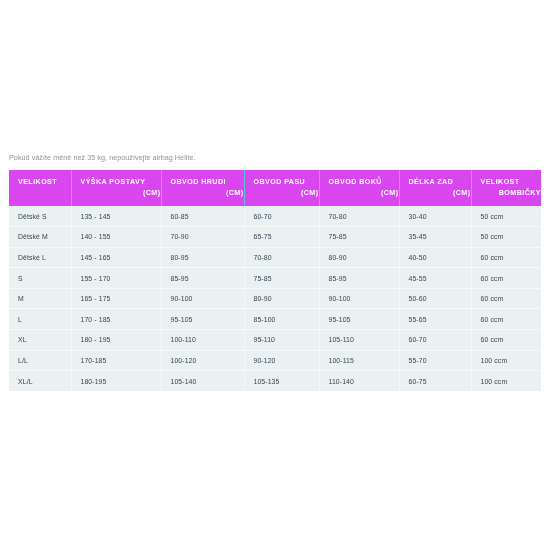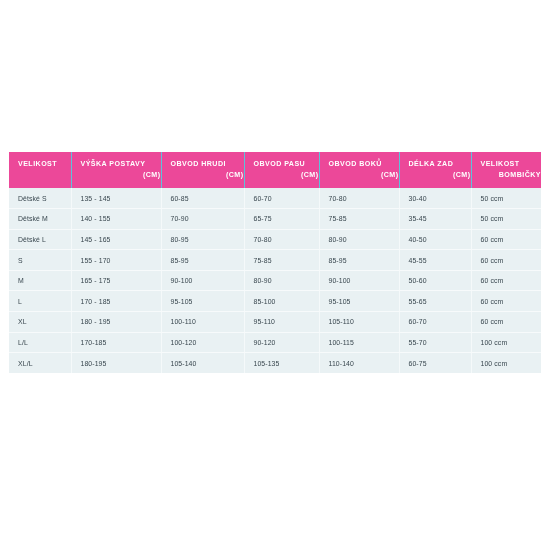--- a/index.html
+++ b/index.html
@@ -40,21 +40,21 @@
     font-family: "Liberation Sans", "DejaVu Sans", sans-serif;
   }
 
   table.size-table {
     border-collapse: collapse;
     width: 532px;
     table-layout: fixed;
   }
 
   table.size-table thead th {
-    background: #ec4899;
+    background: #d946ef;
     color: #ffffff;
     font-size: 7.1px;
     font-weight: bold;
     letter-spacing: 0.45px;
     text-align: left;
     vertical-align: top;
     padding: 7px 0 8px 9px;
     line-height: 10.5px;
     border-right: 1px solid #5cc3da;
     box-sizing: border-box;
@@ -98,20 +98,21 @@
   col.c4 { width: 80px; }
   col.c5 { width: 72px; }
   col.c6 { width: 70px; }
 </style>
 </head>
 <body>
 
 <div class="page">
   <div class="content">
 
+    <p class="intro-note">Pokud vážíte méně než 35 kg, nepoužívejte airbag Helite.</p>
 
     <table class="size-table">
       <colgroup>
         <col class="c0">
           <col class="c1">
           <col class="c2">
           <col class="c3">
           <col class="c4">
           <col class="c5">
           <col class="c6">

